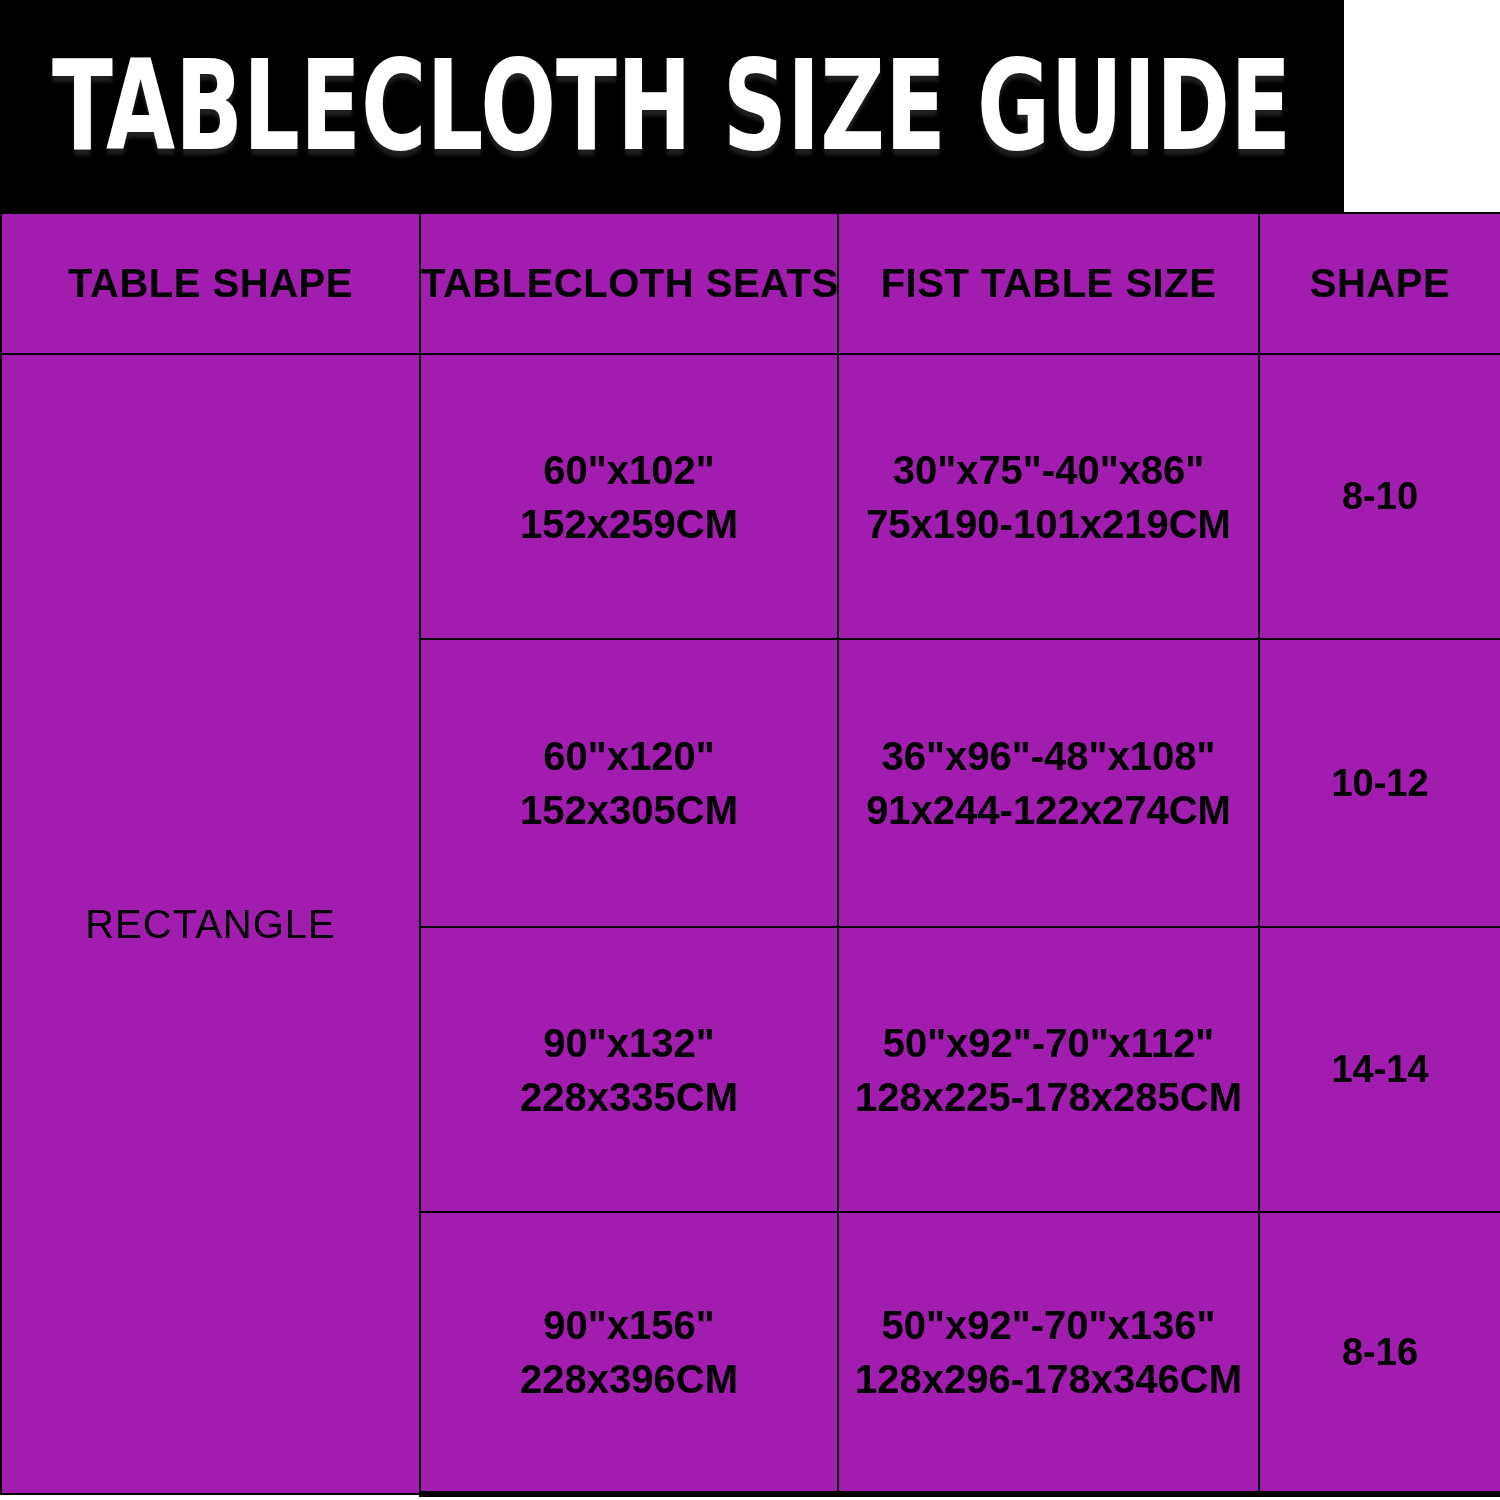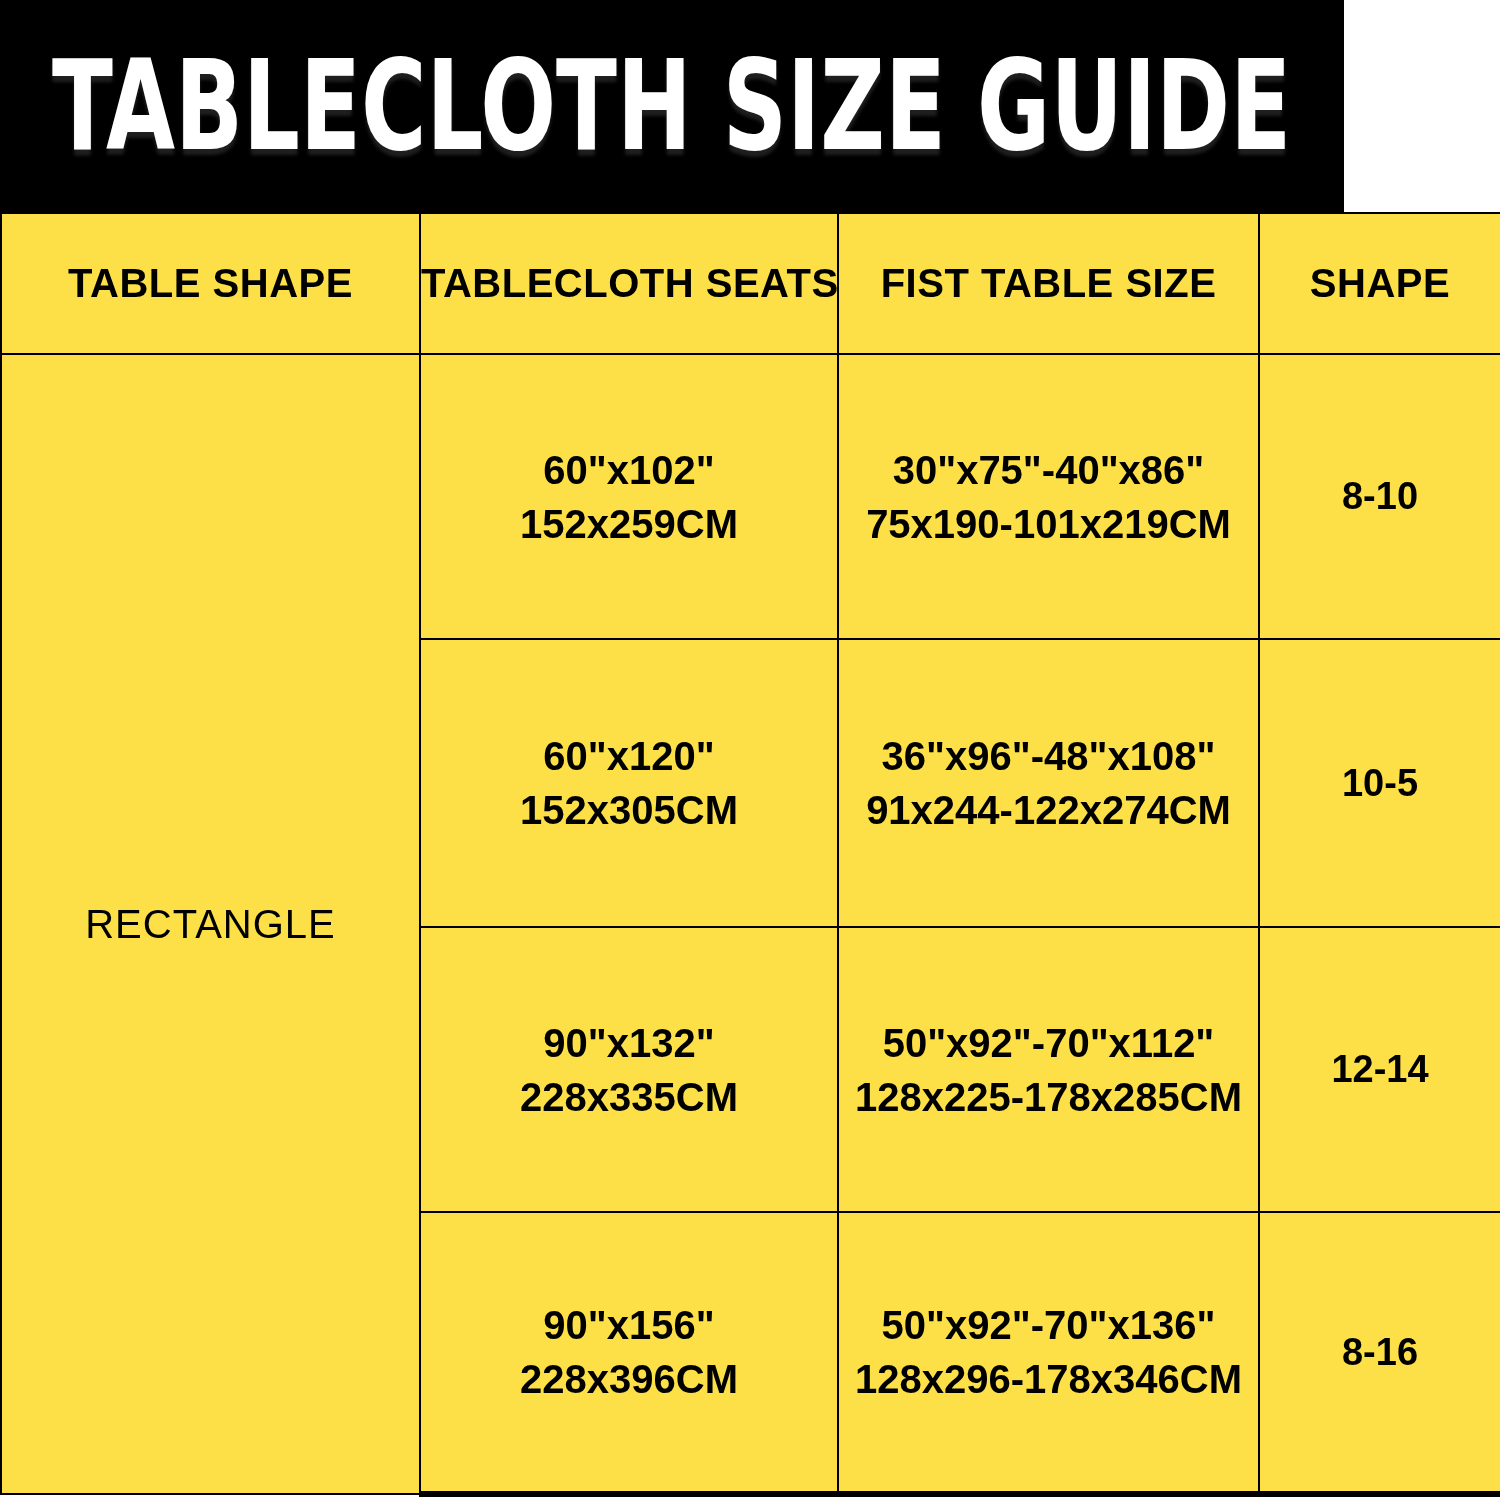--- a/index.html
+++ b/index.html
@@ -35,21 +35,21 @@
   table.size-table {
     width: 1500px;
     border-collapse: collapse;
     table-layout: fixed;
   }
   table.size-table td, table.size-table th {
     border: 2px solid #000000;
     text-align: center;
     vertical-align: middle;
     color: #000000;
-    background: #fde047;
+    background: #a21caf;
     padding: 0;
     overflow: hidden;
   }
   tr.head-row { height: 141px; }
   tr.body-row-0 { height: 285px; }
   tr.body-row-1 { height: 288px; }
   tr.body-row-2 { height: 285px; }
   tr.body-row-3 { height: 282px; }
   tbody tr:last-child td { border-bottom-width: 6px; }
   th.col-head {
@@ -112,32 +112,32 @@
     </tr>
     <tr class="body-row-1">
       <td class="two-line-cell">
         <div>60"x120"</div>
         <div>152x305CM</div>
       </td>
       <td class="two-line-cell">
         <div>36"x96"-48"x108"</div>
         <div>91x244-122x274CM</div>
       </td>
-      <td class="seats-cell">10-5</td>
+      <td class="seats-cell">10-12</td>
     </tr>
     <tr class="body-row-2">
       <td class="two-line-cell">
         <div>90"x132"</div>
         <div>228x335CM</div>
       </td>
       <td class="two-line-cell">
         <div>50"x92"-70"x112"</div>
         <div>128x225-178x285CM</div>
       </td>
-      <td class="seats-cell">12-14</td>
+      <td class="seats-cell">14-14</td>
     </tr>
     <tr class="body-row-3">
       <td class="two-line-cell">
         <div>90"x156"</div>
         <div>228x396CM</div>
       </td>
       <td class="two-line-cell">
         <div>50"x92"-70"x136"</div>
         <div>128x296-178x346CM</div>
       </td>

